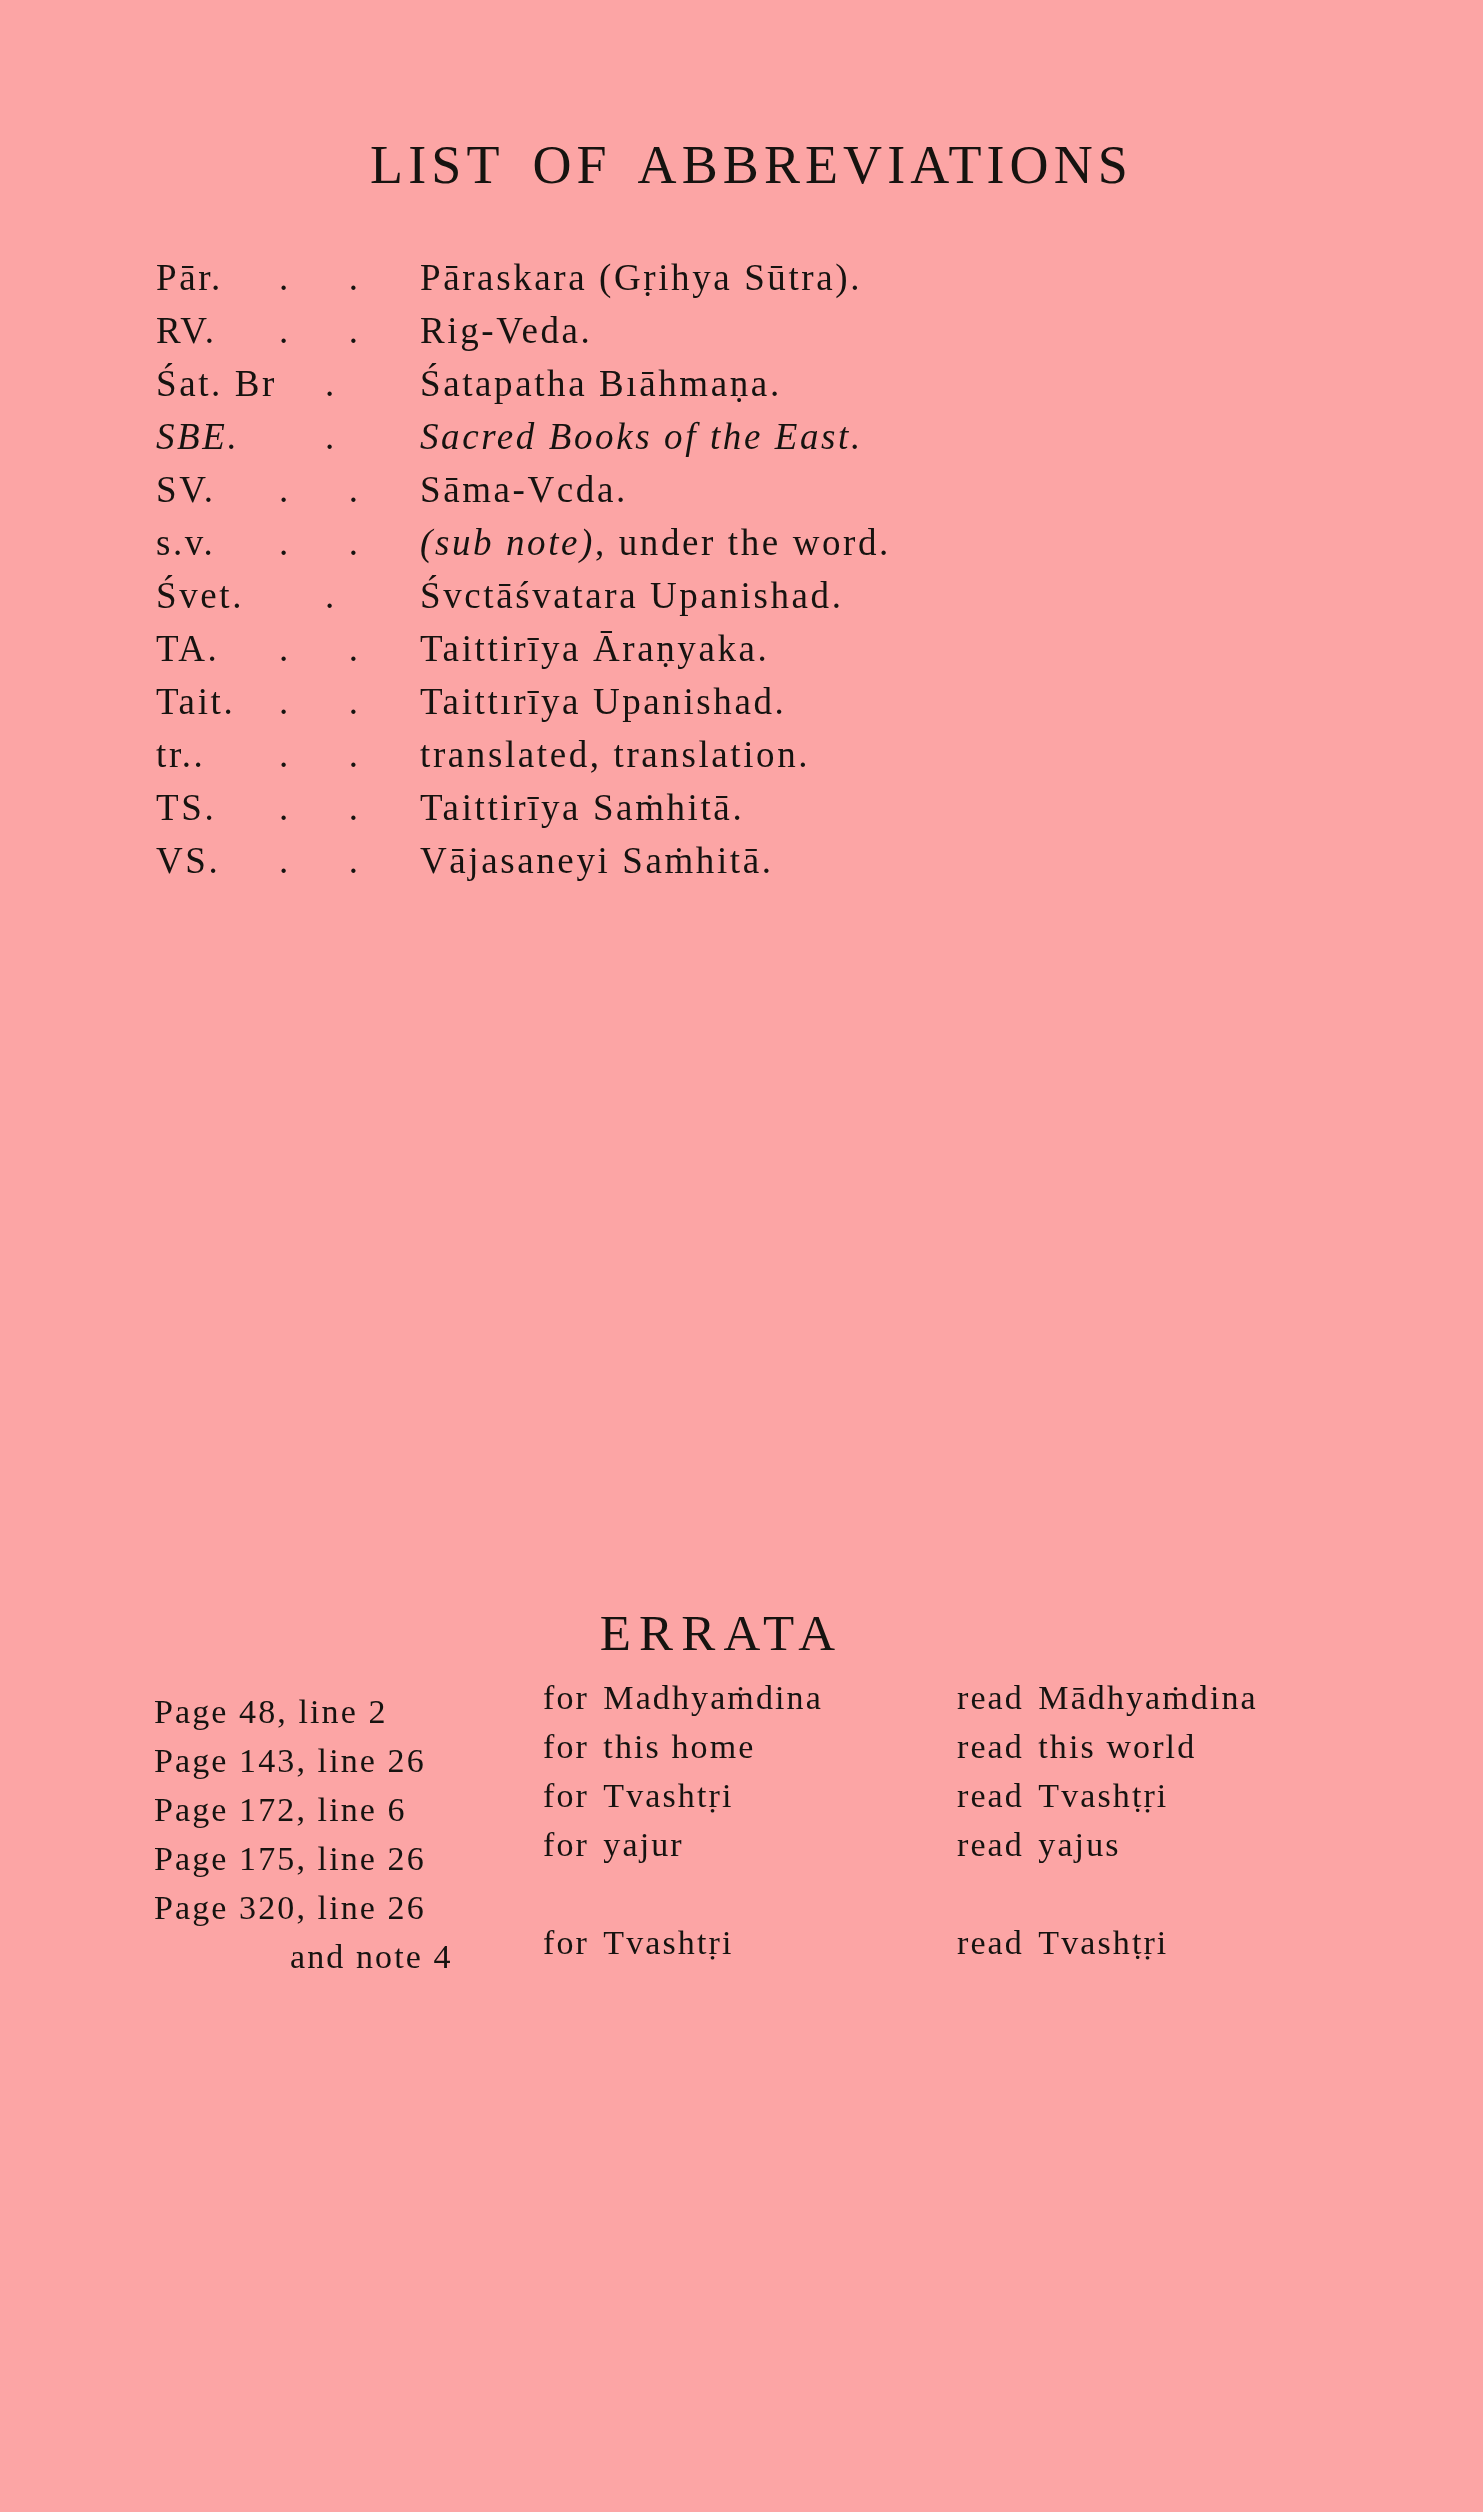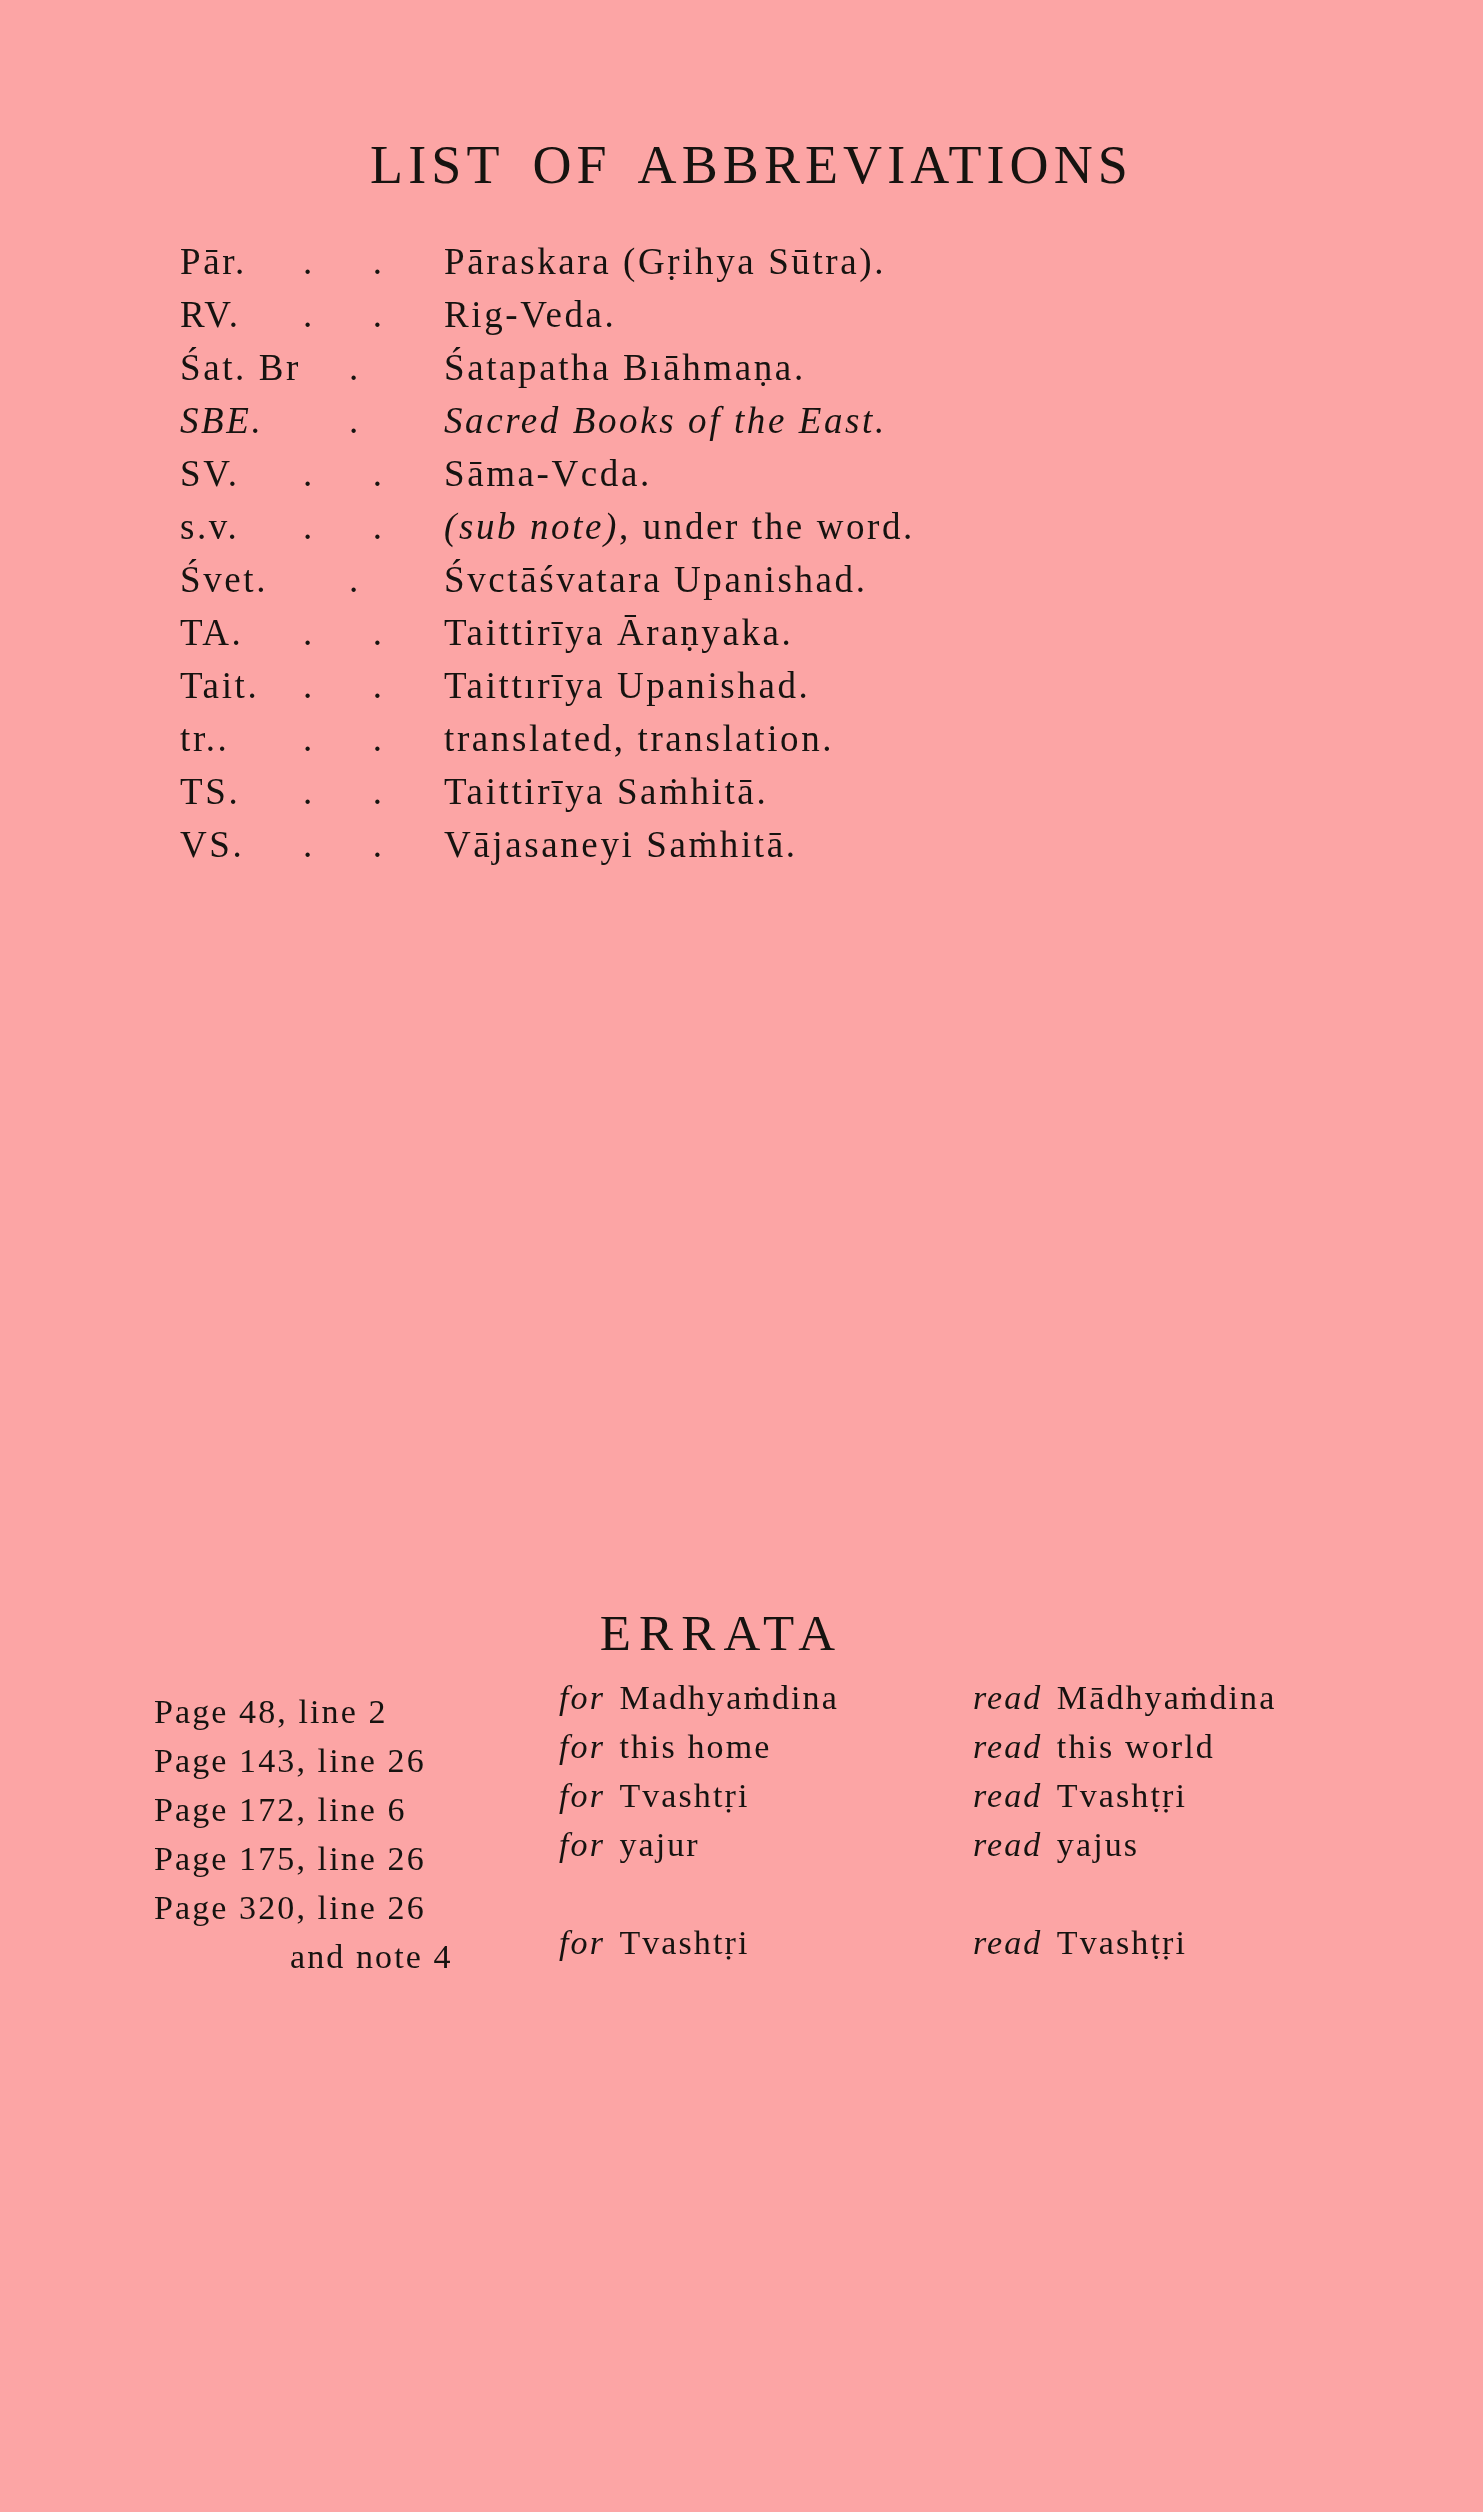--- a/index.html
+++ b/index.html
@@ -19,42 +19,42 @@
     text-align:center;white-space:nowrap;
   }
   .errata-title{
     position:absolute;top:1563px;left:0;width:1443px;
     font-size:51px;line-height:53px;
     letter-spacing:8.2px;
     text-align:center;white-space:nowrap;margin-top:44px;
   }
   
   .abbr-list{
-    position:absolute;left:156px;top:235px;width:1179px;
-    font-size:37px;letter-spacing:2.6px;margin-left:24px;
+    position:absolute;left:156px;top:251px;width:1179px;
+    font-size:37px;letter-spacing:2.6px;
   }
   .abbr-row{position:relative;height:53px;line-height:53px;white-space:nowrap;}
   .abbr-row .abbr{position:absolute;left:0;top:0;}
   .abbr-row .abbr.italic{font-style:italic;}
   .abbr-row .dots{position:absolute;top:0;}
   .abbr-row .dots.two{left:123px;word-spacing:46px;}
   .abbr-row .dots.one{left:169px;}
   .abbr-row .def{position:absolute;left:264px;top:0;}
   .abbr-row .def i{}
   
   .errata-list{
     position:absolute;left:154px;top:1673px;width:1282px;
     font-size:34px;letter-spacing:2.1px;
   }
   .errata-row{position:relative;height:49px;line-height:49px;white-space:nowrap;}
   .errata-row .loc{position:absolute;left:0;top:14px;}
   .errata-row.indent .loc{left:136px;}
   .errata-row .col-for{position:absolute;left:389px;top:0;}
   .errata-row .col-read{position:absolute;left:803px;top:0;}
-  .errata-row .lbl{font-style:italic;margin-right:14.4px;margin-left:16px;}
+  .errata-row .lbl{margin-right:14.4px;}
   
   .page-number{
     position:absolute;top:2328px;left:0;width:1481px;
     font-size:33px;line-height:51px;letter-spacing:2.1px;
     text-align:center;
   }
 </style>
 </head>
 <body>
 

